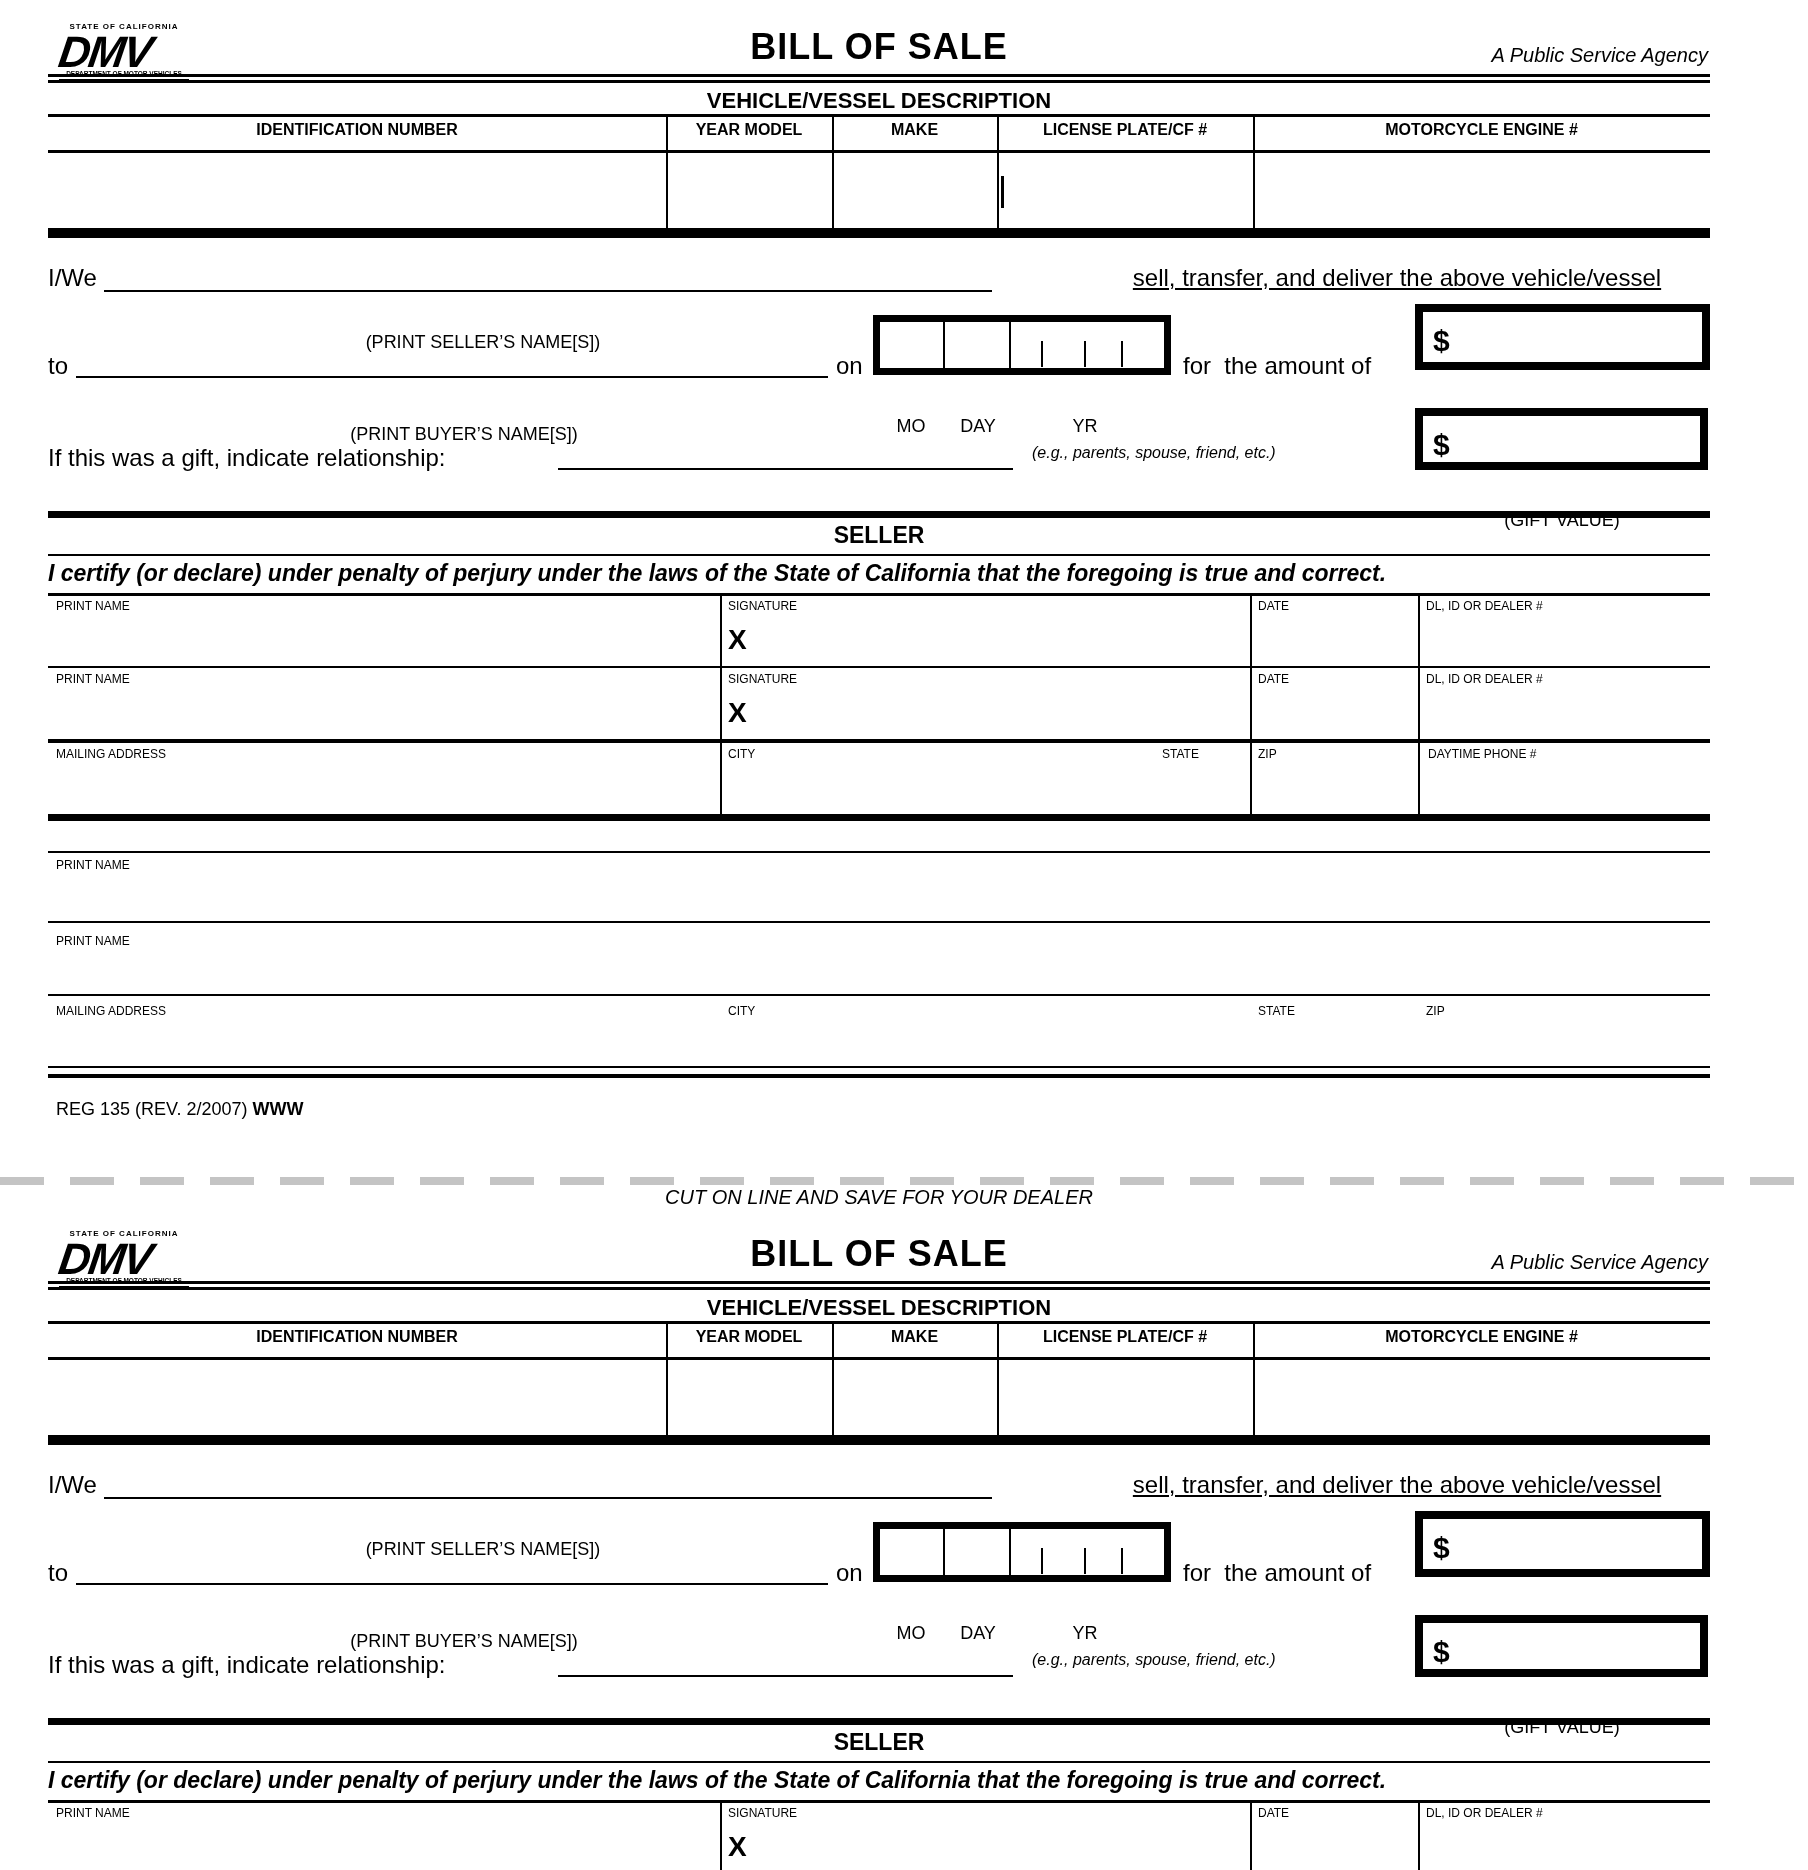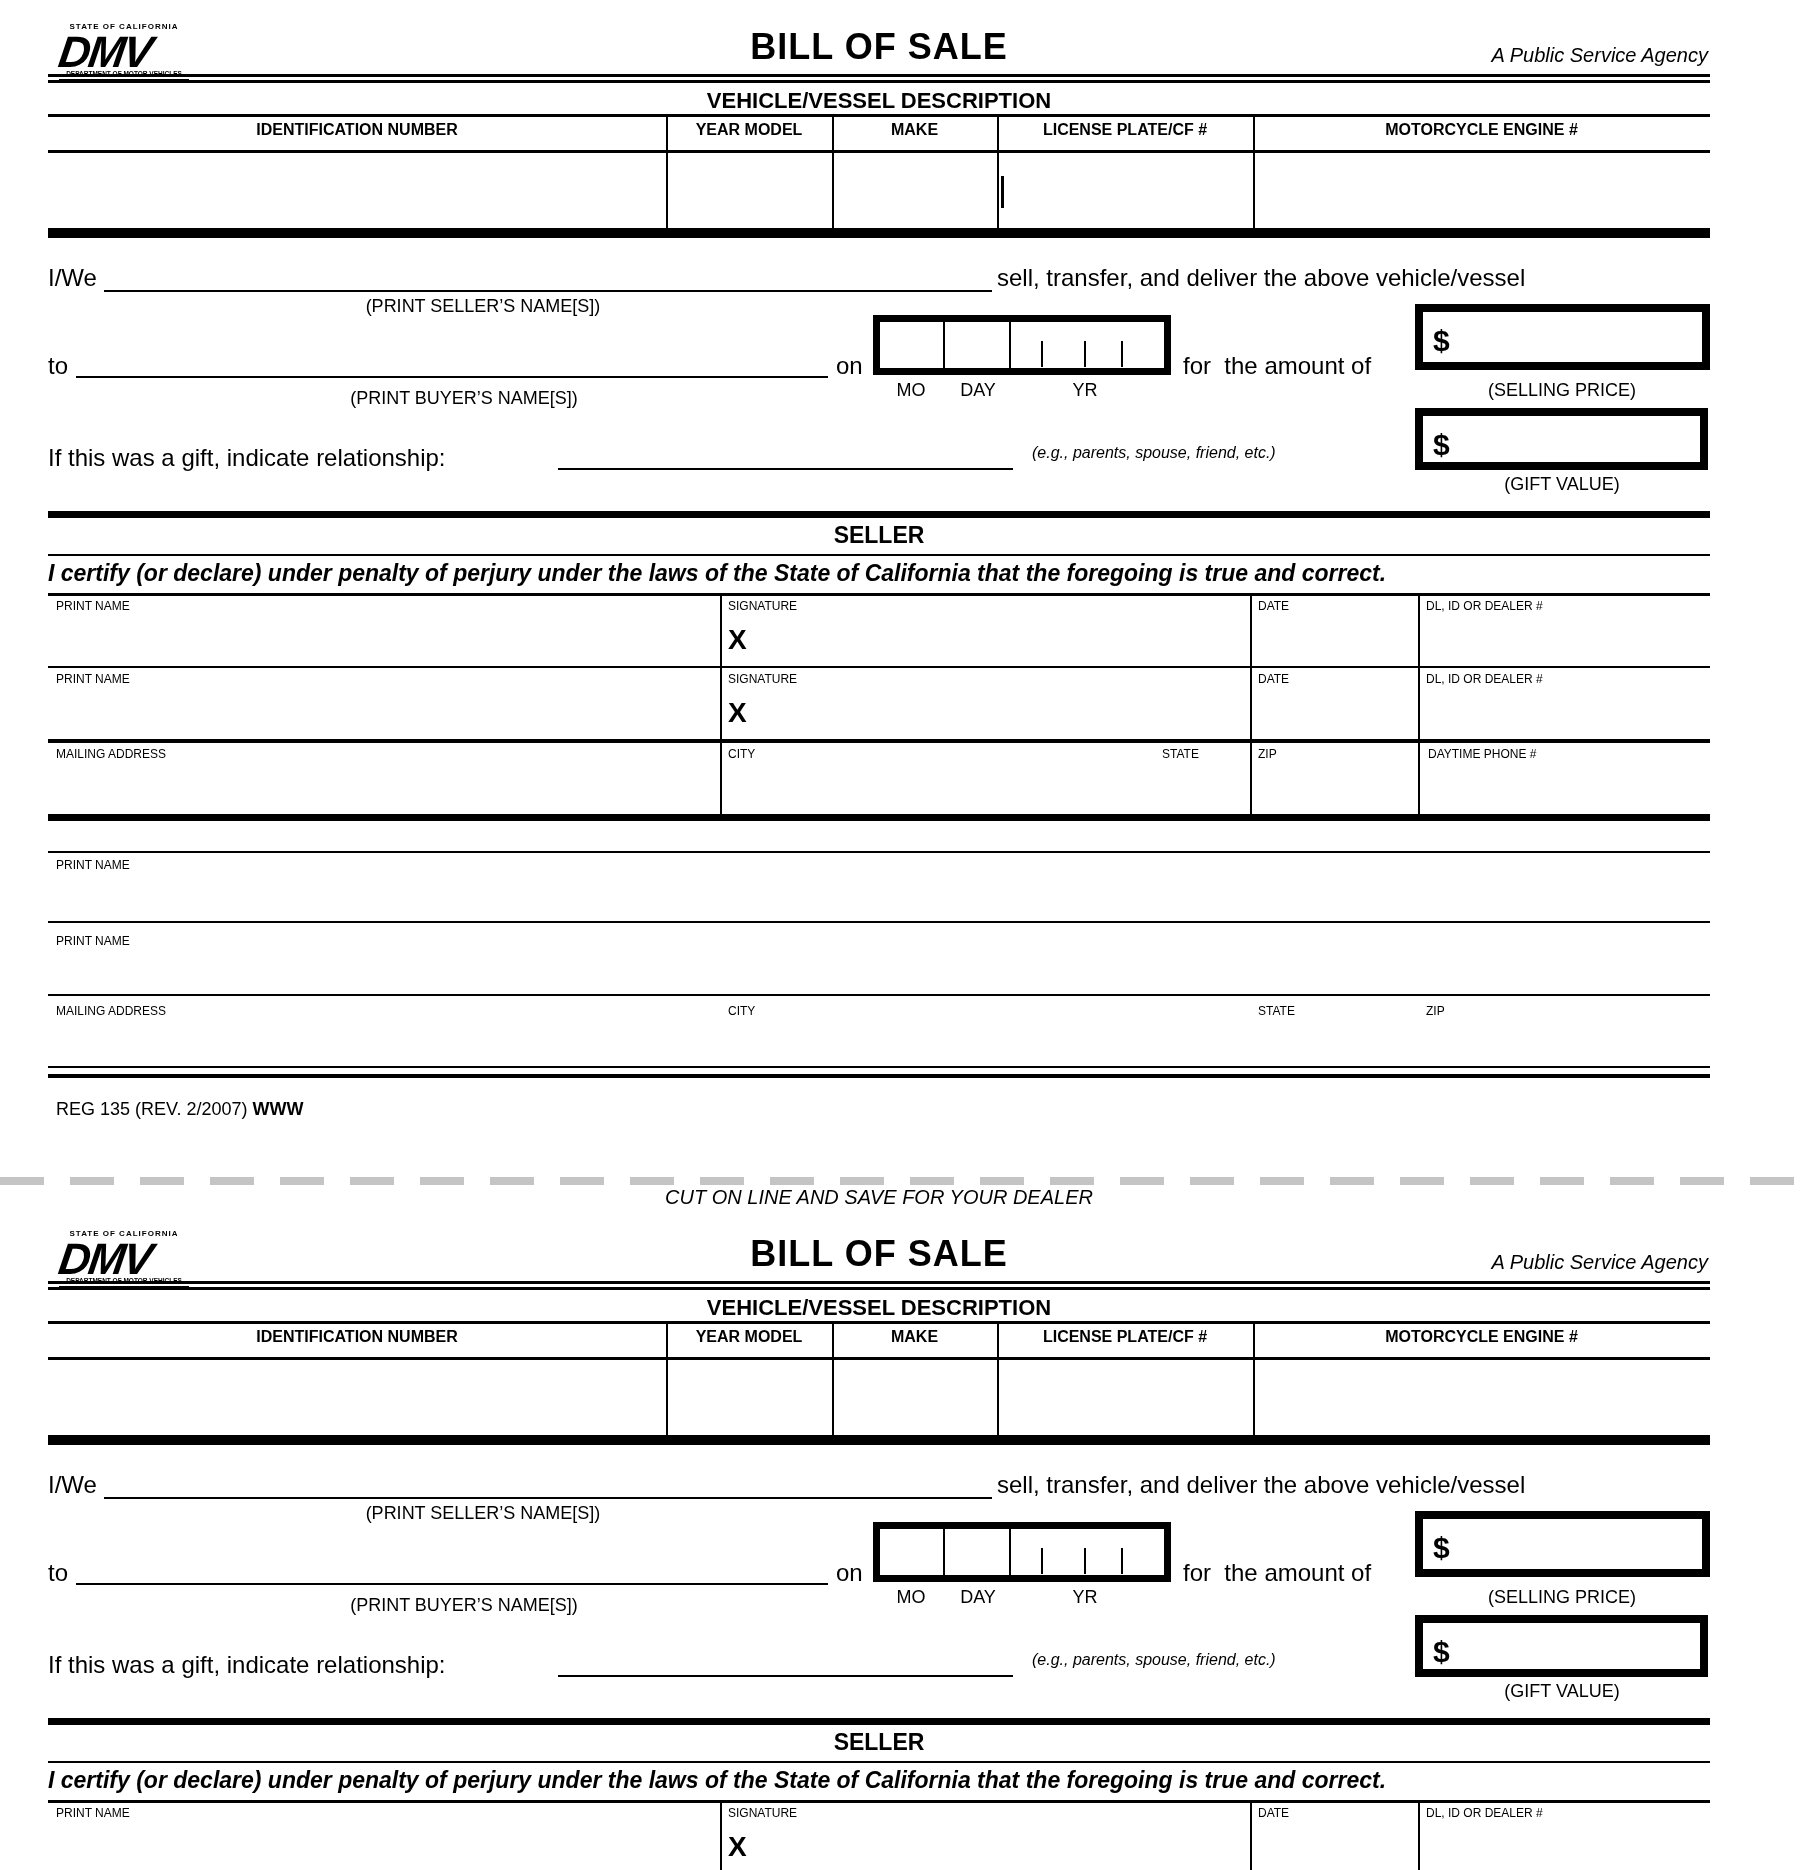--- a/index.html
+++ b/index.html
@@ -10,22 +10,22 @@
   .hr2{position:absolute;background:#000;height:2px;}
   .hr4{position:absolute;background:#000;height:4px;}
   .hr7{position:absolute;background:#000;height:7px;}
   .hr10{position:absolute;background:#000;height:10px;}
   .vr{position:absolute;background:#000;width:2px;}
   .title{font-size:36px;font-weight:bold;text-align:center;letter-spacing:1px;}
   .agency{font-size:20px;font-style:italic;text-align:right;}
   .section-title{font-size:22px;font-weight:bold;text-align:center;}
   .th{font-size:16px;font-weight:bold;text-align:center;}
   .body-text{font-size:24px;}
-  .right{text-align:left;}
-  .small-label{font-size:18px;text-align:center;}
+  .right{text-align:center;text-decoration:underline;}
+  .small-label{font-size:18px;text-align:center;margin-top:36px;}
   .cell-label{font-size:12px;}
   .heading{font-size:23px;font-weight:bold;text-align:center;}
   .certify{font-size:23px;font-weight:bold;font-style:italic;}
   .eg{font-size:16px;font-style:italic;}
   .uline{position:absolute;background:#000;height:2px;}
   .box{position:absolute;border:8px solid #000;background:#fff;box-sizing:border-box;}
   .datebox{border-width:7px;}
   .box .dollar{position:absolute;left:10px;top:12px;font-size:30px;font-weight:bold;}
   .datebox .dvr{position:absolute;top:0;bottom:0;width:2px;background:#000;}
   .datebox .tick{position:absolute;top:42%;height:55%;width:2px;background:#000;}

